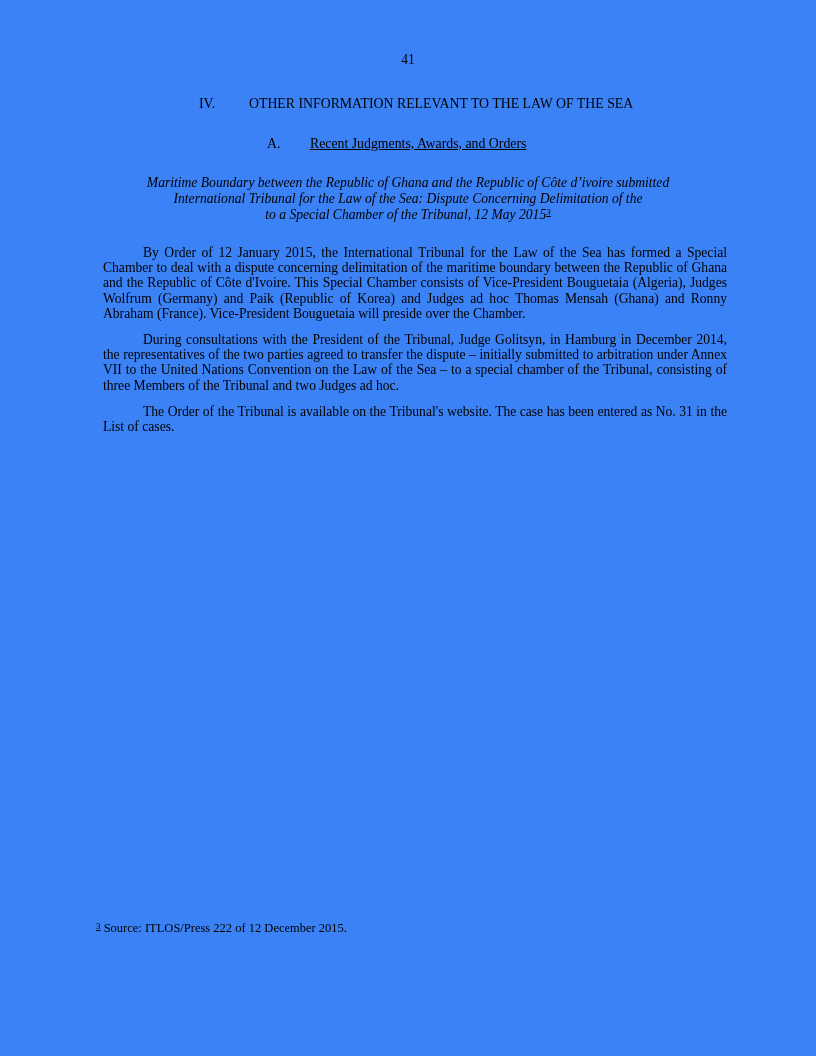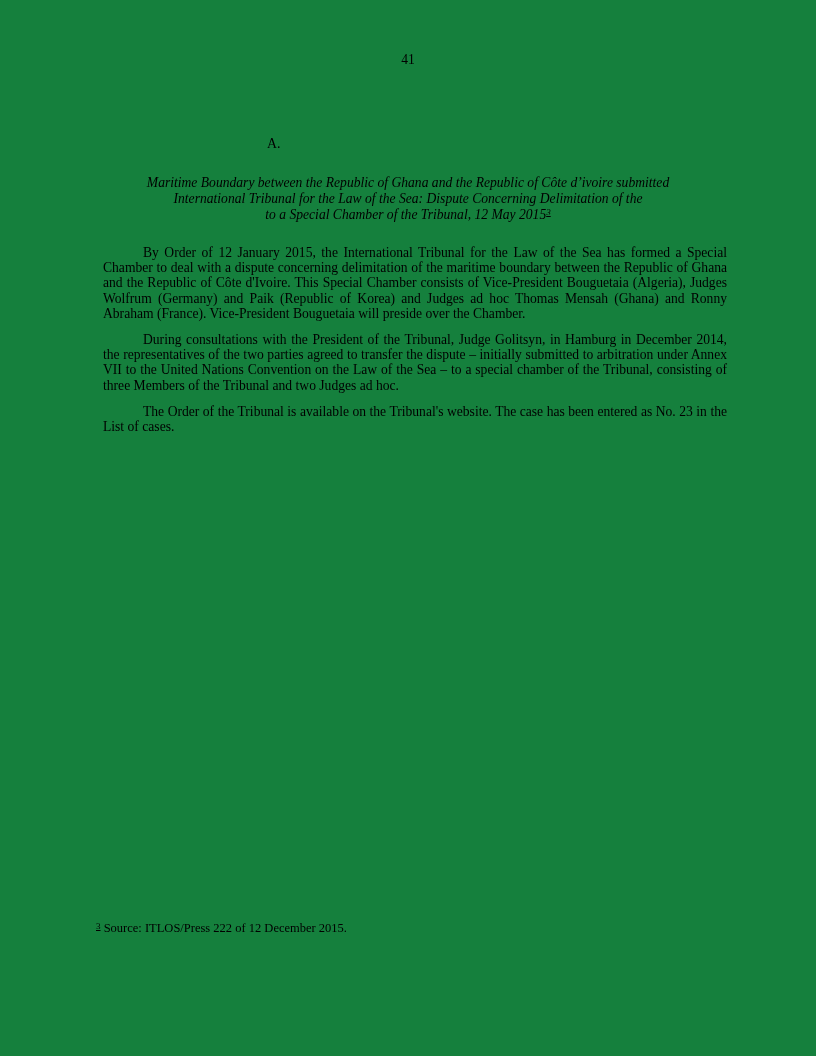--- a/index.html
+++ b/index.html
@@ -2,21 +2,21 @@
 <html><head>
 <meta charset="utf-8">
 <style>
   * { box-sizing: border-box; margin: 0; padding: 0; }
   html, body { background: #ffffff; }
   .page {
     position: relative;
     width: 816px;
     height: 1056px;
     margin: 0 auto;
-    background: #15803d;
+    background: #3b82f6;
     font-family: "Liberation Serif", "DejaVu Serif", serif;
     color: #000000;
     overflow: hidden;
   }
   .page-number {
     position: absolute;
     top: 52px;
     left: 0;
     right: 0;
     text-align: center;
@@ -79,35 +79,40 @@
   }
   .footnote .fn-ref { vertical-align: 3px; }
 </style>
 </head>
 <body>
 
 <div class="page">
 
   <div class="page-number">41</div>
 
+  <div class="heading">
+    <span class="num">IV.</span>
+    <span class="title">OTHER INFORMATION RELEVANT TO THE LAW OF THE SEA</span>
+  </div>
 
   <div class="subheading">
     <span class="letter">A.</span>
+    <span class="title">Recent Judgments, Awards, and Orders</span>
   </div>
 
   <div class="case-title">
     <div>Maritime Boundary between the Republic of Ghana and the Republic of Côte d’ivoire submitted</div>
     <div>International Tribunal for the Law of the Sea: Dispute Concerning Delimitation of the</div>
     <div><span>to a Special Chamber of the Tribunal, 12 May 2015</span><sup class="fn-ref">3</sup></div>
   </div>
 
   <div class="body-text">
     <p>By Order of 12 January 2015, the International Tribunal for the Law of the Sea has formed a Special Chamber to deal with a dispute concerning delimitation of the maritime boundary between the Republic of Ghana and the Republic of Côte d'Ivoire. This Special Chamber consists of Vice-President Bouguetaia (Algeria), Judges Wolfrum (Germany) and Paik (Republic of Korea) and Judges ad hoc Thomas Mensah (Ghana) and Ronny Abraham (France). Vice-President Bouguetaia will preside over the Chamber.</p>
     <p>During consultations with the President of the Tribunal, Judge Golitsyn, in Hamburg in December 2014, the representatives of the two parties agreed to transfer the dispute – initially submitted to arbitration under Annex VII to the United Nations Convention on the Law of the Sea – to a special chamber of the Tribunal, consisting of three Members of the Tribunal and two Judges ad hoc.</p>
-    <p>The Order of the Tribunal is available on the Tribunal's website. The case has been entered as No. 23 in the List of cases.</p>
+    <p>The Order of the Tribunal is available on the Tribunal's website. The case has been entered as No. 31 in the List of cases.</p>
   </div>
 
   <div class="footnote">
     <sup class="fn-ref">3</sup>
     <span>Source: ITLOS/Press 222 of 12 December 2015.</span>
   </div>
 
 </div>
 
 </body></html>

